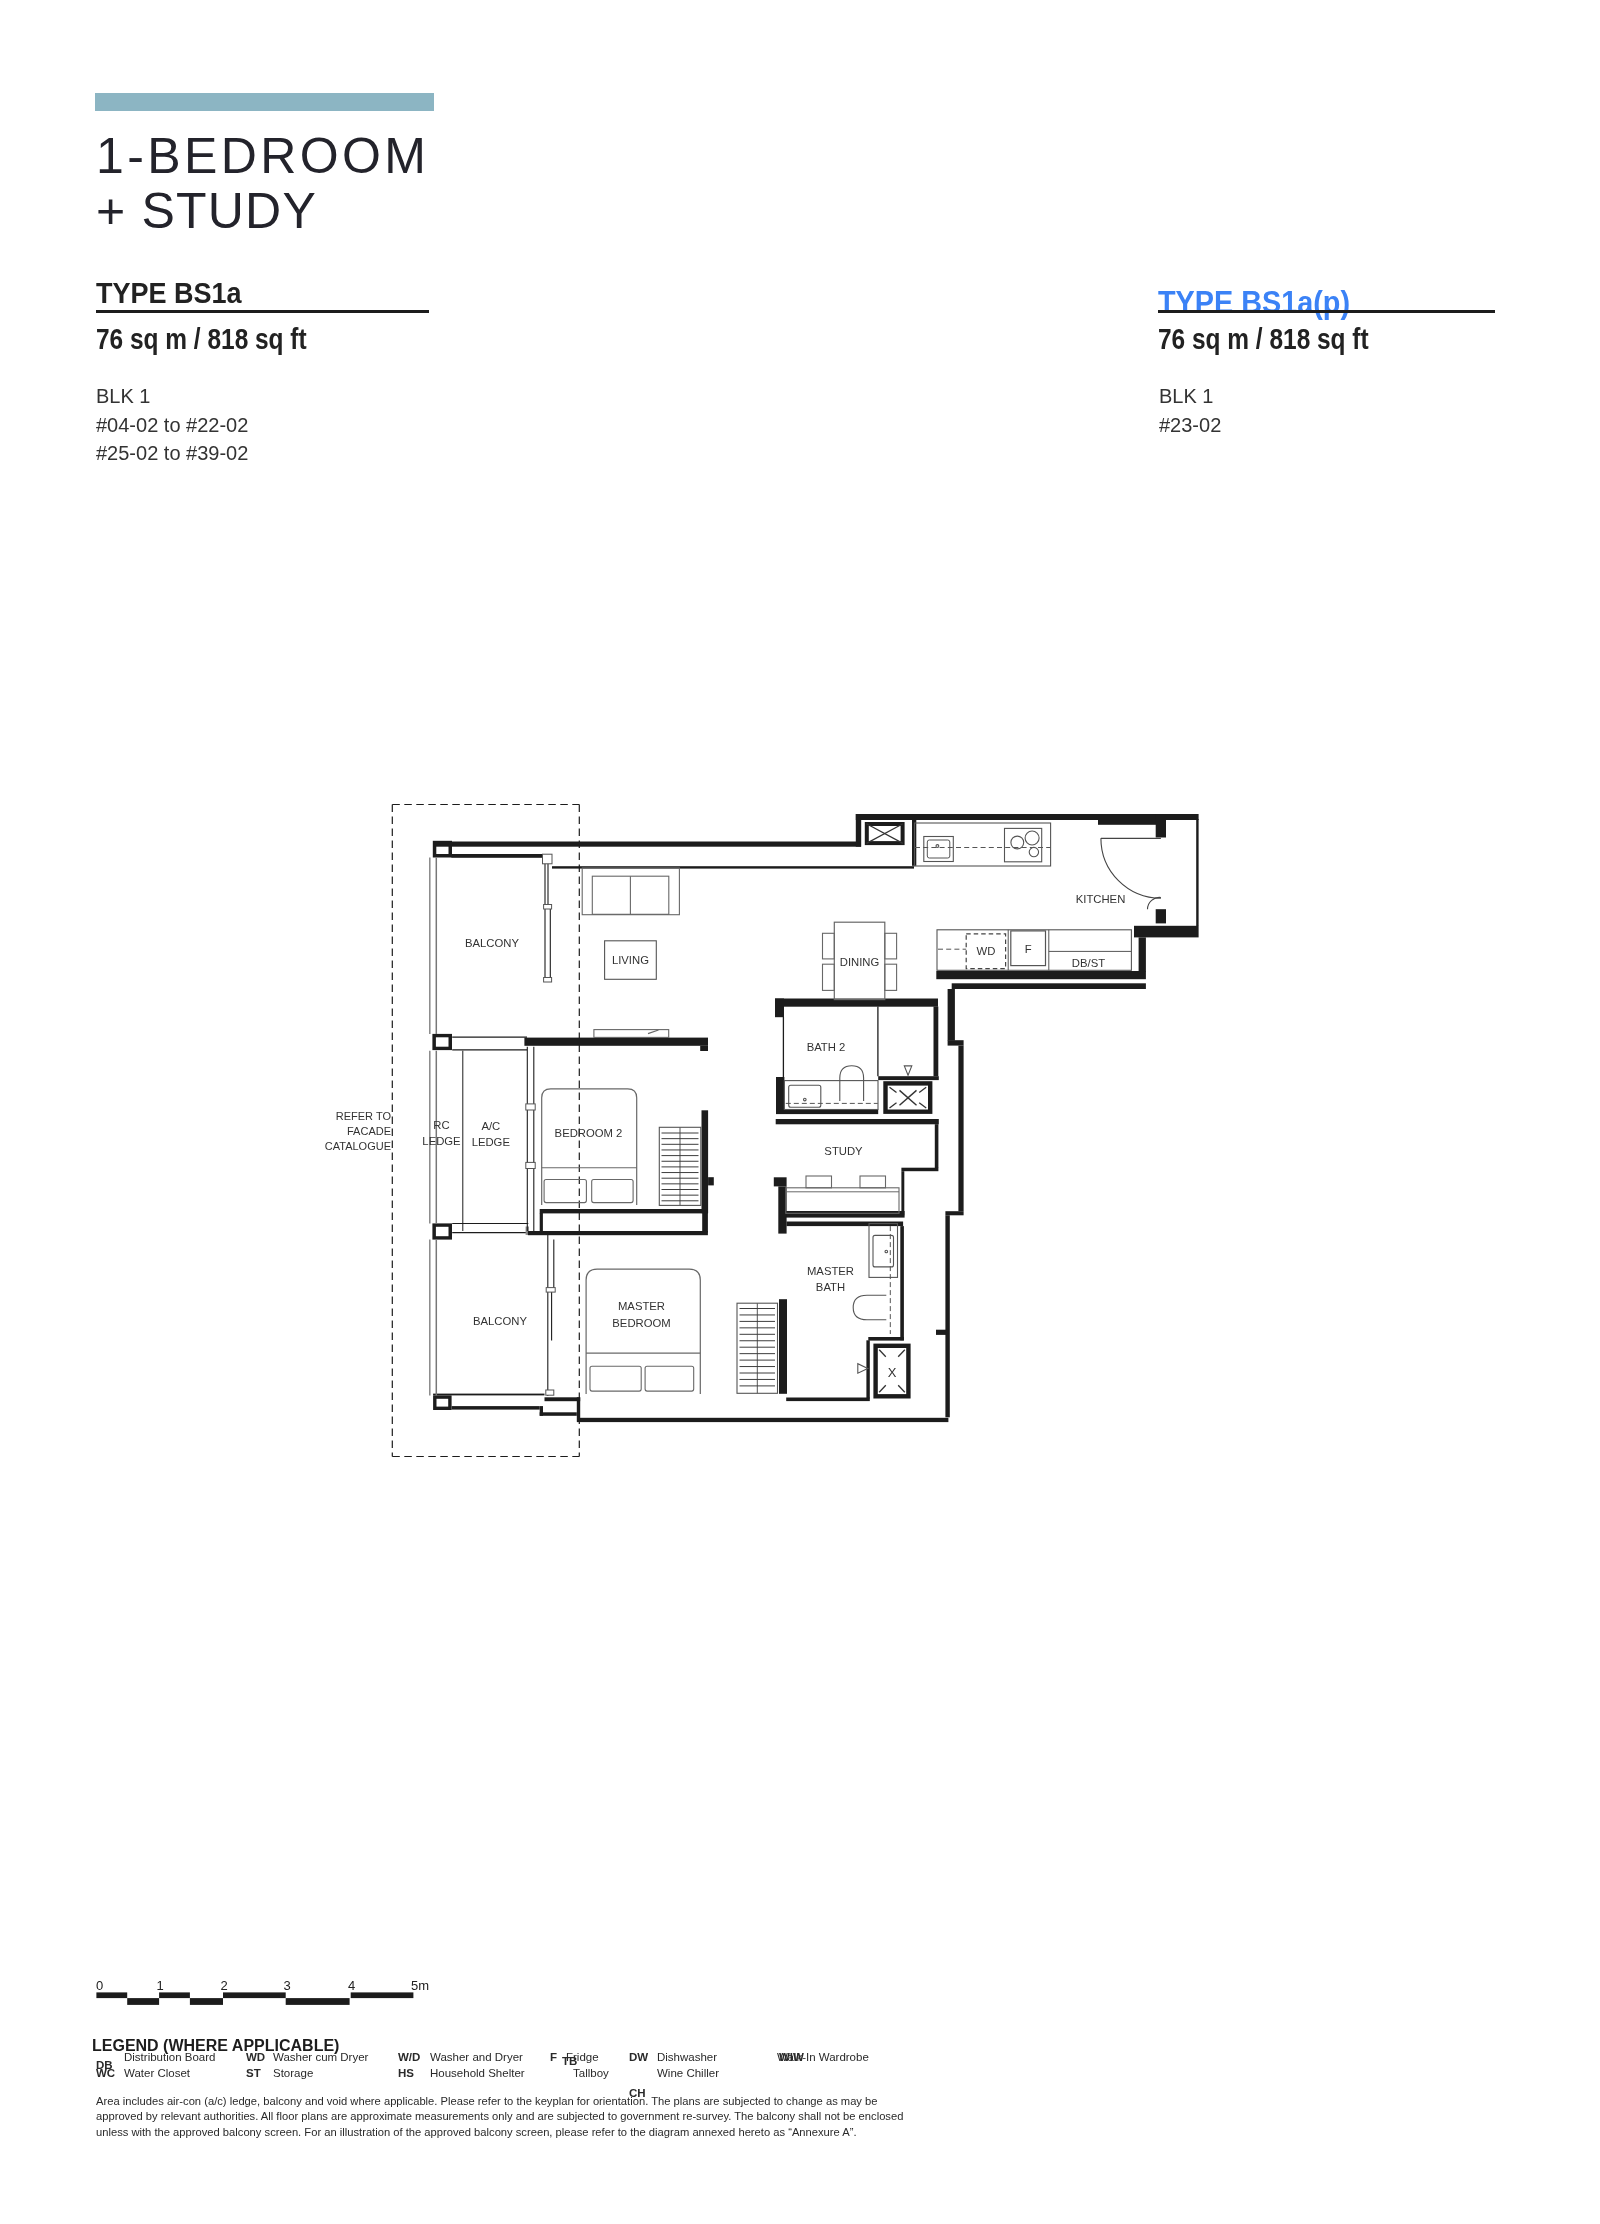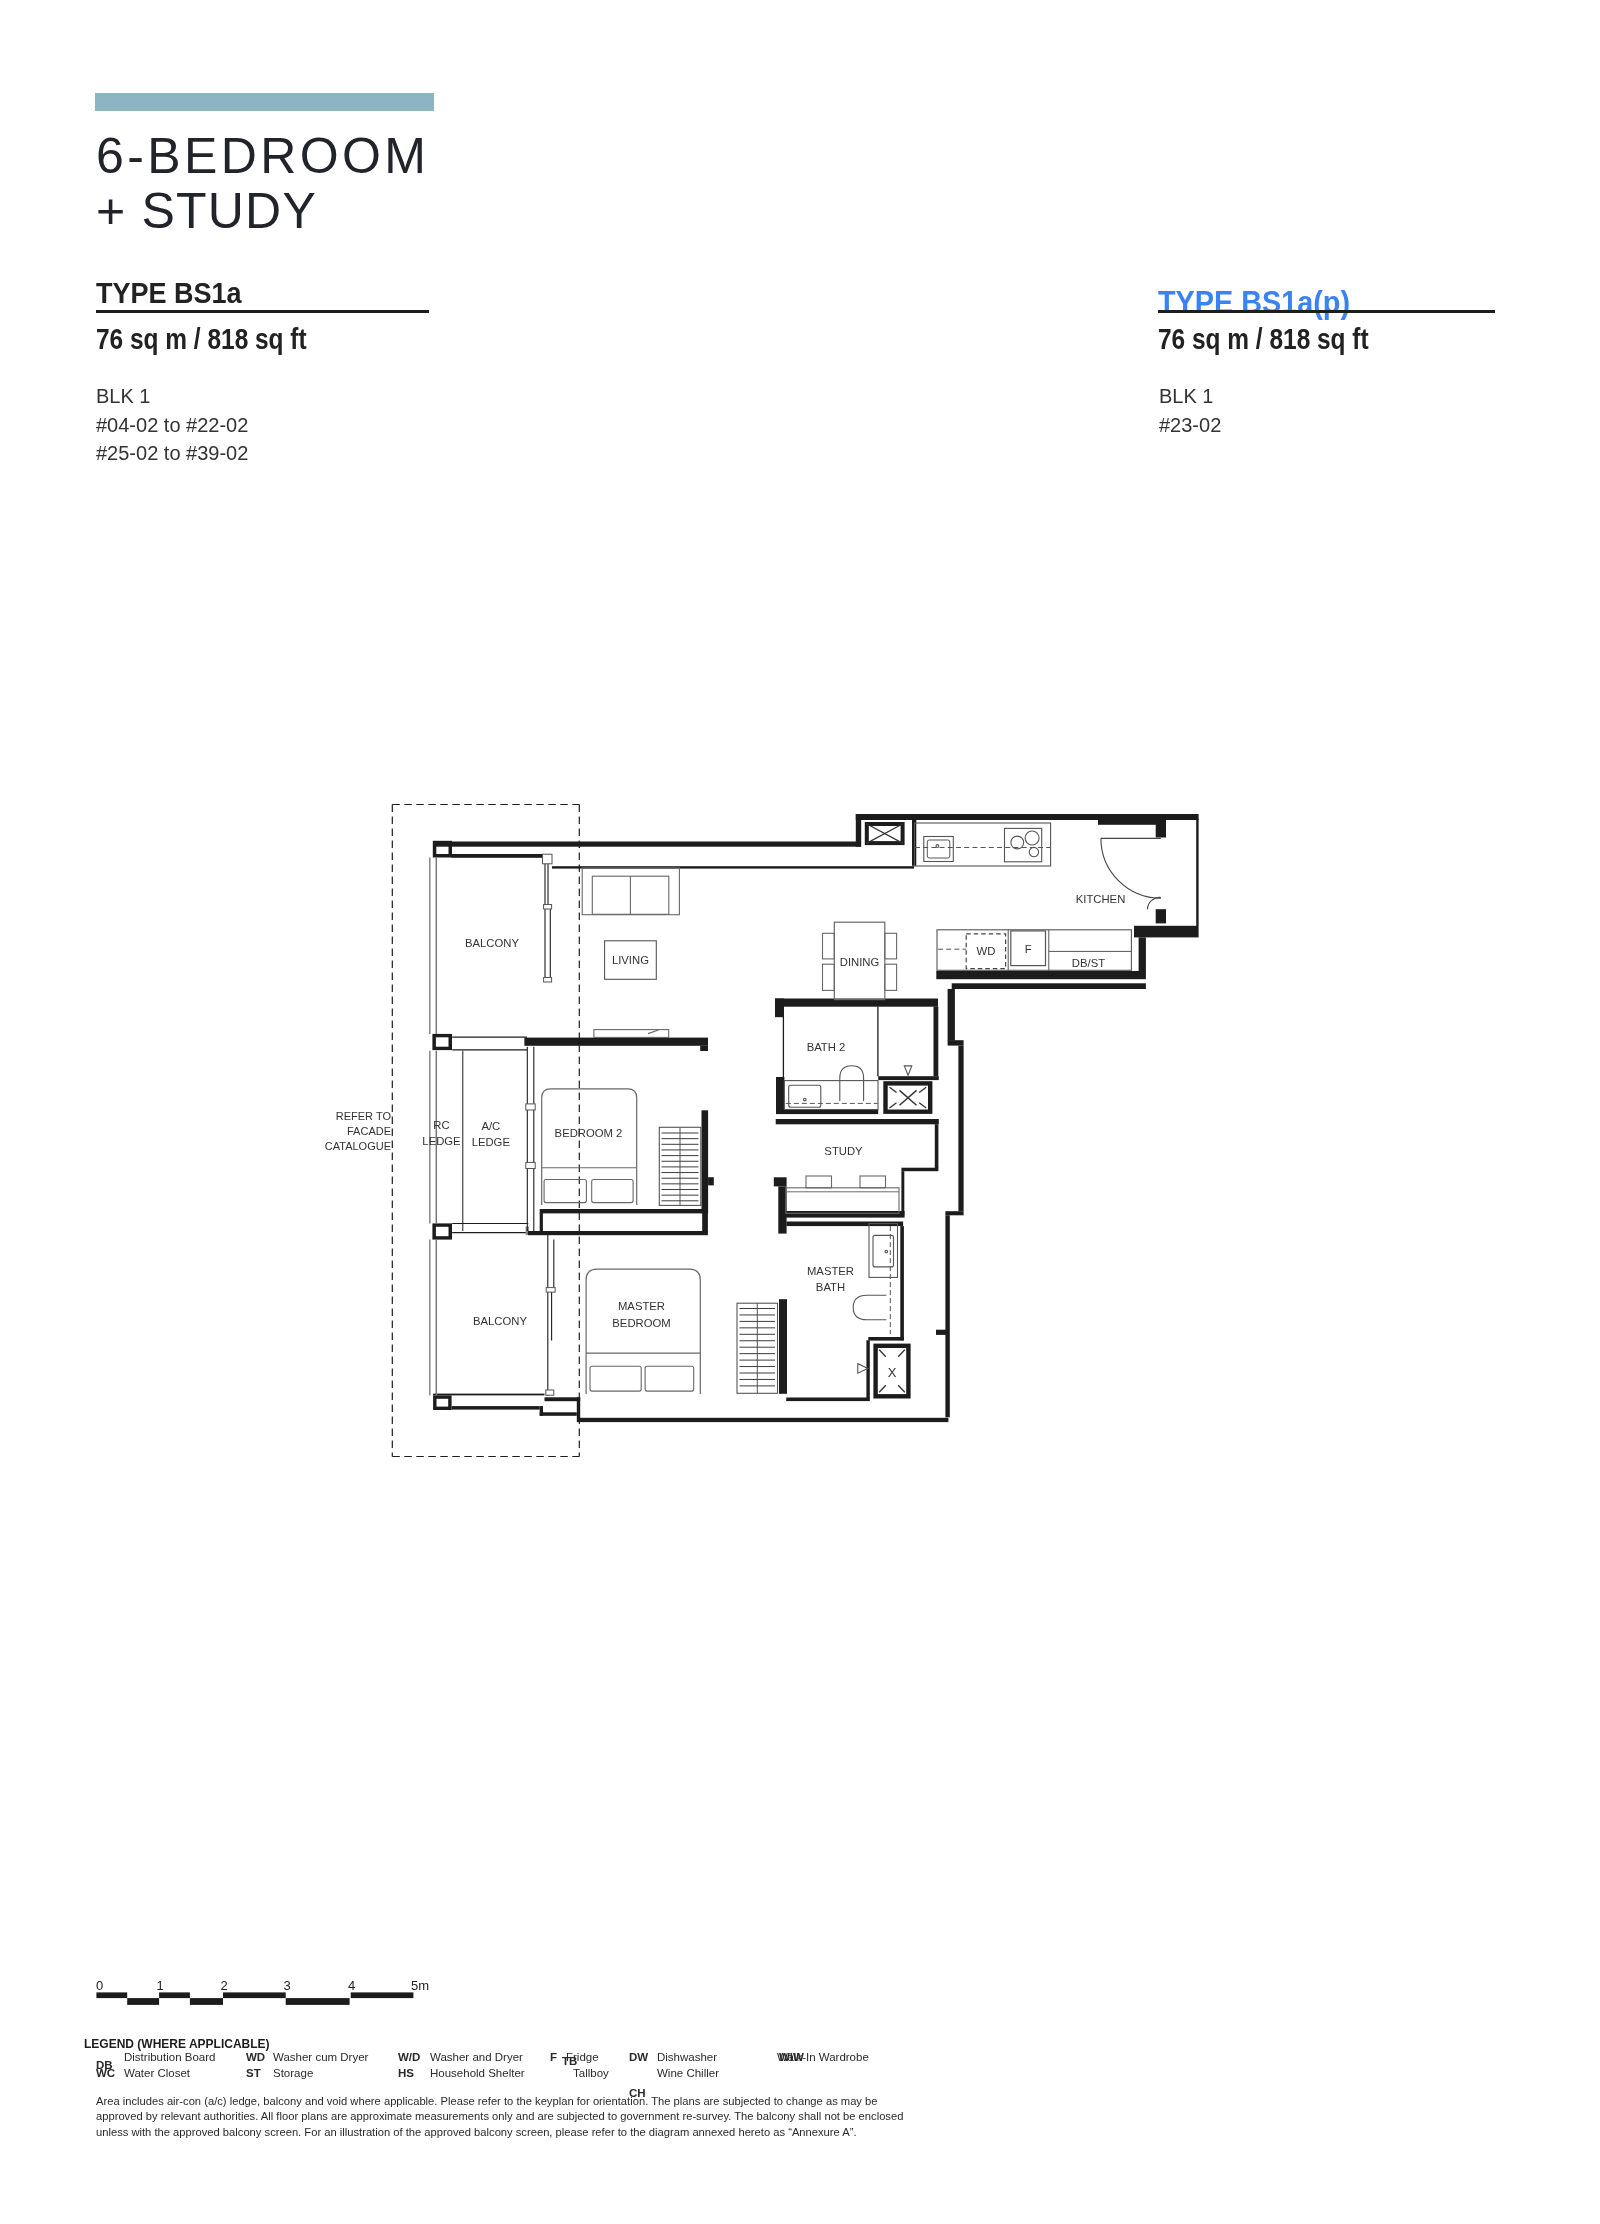--- a/index.html
+++ b/index.html
@@ -7,21 +7,21 @@
        font-family:"Liberation Sans", sans-serif;}
   .abs{position:absolute;}
   .leg b,.leg span{position:absolute;white-space:nowrap;}
   .sx{display:inline-block;transform-origin:0 50%;}
 </style>
 </head>
 <body>
 
 <div class="abs" style="left:95px;top:93px;width:339px;height:18px;background:#8cb5c3;"></div>
 
-<div class="abs" style="left:96px;top:129px;font-size:50px;color:#23232b;line-height:55px;white-space:nowrap;"><span style="letter-spacing:3.4px;">6-BEDROOM</span><br><span style="letter-spacing:1.2px;">+ STUDY</span></div>
+<div class="abs" style="left:96px;top:129px;font-size:50px;color:#23232b;line-height:55px;white-space:nowrap;"><span style="letter-spacing:3.4px;">1-BEDROOM</span><br><span style="letter-spacing:1.2px;">+ STUDY</span></div>
 
 <div class="abs" style="left:96px;top:276px;font-size:30px;font-weight:bold;color:#222;white-space:nowrap;"><span class="sx" style="transform:scaleX(0.90);">TYPE BS1a</span></div>
 
 <div class="abs" style="left:96px;top:310px;width:333px;height:3px;background:#1d1d1d;"></div>
 
 <div class="abs" style="left:96px;top:322px;font-size:30px;font-weight:bold;color:#222;white-space:nowrap;"><span class="sx" style="transform:scaleX(0.815);">76 sq m / 818 sq ft</span></div>
 
 <div class="abs" style="left:96px;top:382px;font-size:20px;color:#333;line-height:28.5px;white-space:nowrap;">BLK 1<br>#04-02 to #22-02<br>#25-02 to #39-02</div>
 
 <div class="abs" style="left:1158px;top:284px;font-size:32px;font-weight:bold;color:#3b82f6;white-space:nowrap;"><span class="sx" style="transform:scaleX(0.90);">TYPE BS1a(p)</span></div>
@@ -445,21 +445,21 @@
 <rect x="96.4" y="1992.4" width="30.8" height="5.7" fill="#1c1c1c"></rect>
 <rect x="159.1" y="1992.4" width="30.8" height="5.7" fill="#1c1c1c"></rect>
 <rect x="223" y="1992.4" width="62.7" height="5.7" fill="#1c1c1c"></rect>
 <rect x="350.7" y="1992.4" width="62.7" height="5.7" fill="#1c1c1c"></rect>
 <rect x="127.2" y="1998.1" width="31.9" height="6.8" fill="#1c1c1c"></rect>
 <rect x="189.9" y="1998.1" width="33.1" height="6.8" fill="#1c1c1c"></rect>
 <rect x="285.7" y="1998.1" width="63.9" height="6.8" fill="#1c1c1c"></rect>
 </g>
 </svg>
 
-<div class="abs" style="left:84px;top:2037px;font-size:12px;font-weight:bold;color:#1d1d1d;">LEGEND (WHERE APPLICABLE)</div>
+<div class="abs" style="left:92px;top:2037px;font-size:16px;font-weight:bold;color:#1d1d1d;">LEGEND (WHERE APPLICABLE)</div>
 
 <div class="abs leg" style="left:0;top:2051px;font-size:11.5px;color:#2a2a2a;">
   <b style="left:96px;top:8px;">DB</b>
     <span style="left:124px;top:0;">Distribution Board</span>
   <b style="left:246px;top:0;">WD</b>
     <span style="left:273px;top:0;">Washer cum Dryer</span>
   <b style="left:398px;top:0;">W/D</b>
     <span style="left:430px;top:0;">Washer and Dryer</span>
   <b style="left:550px;top:0;">F</b>
     <span style="left:566px;top:0;">Fridge</span>

